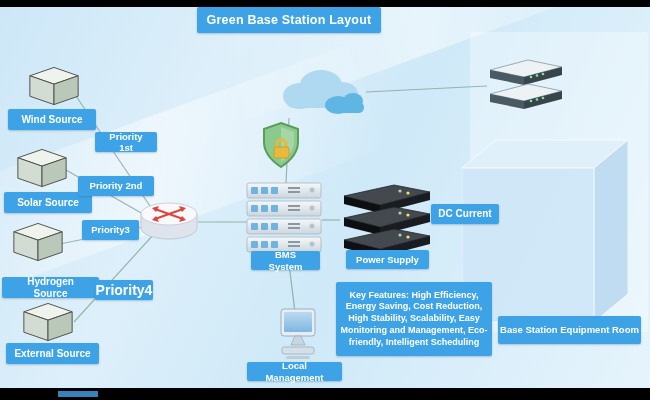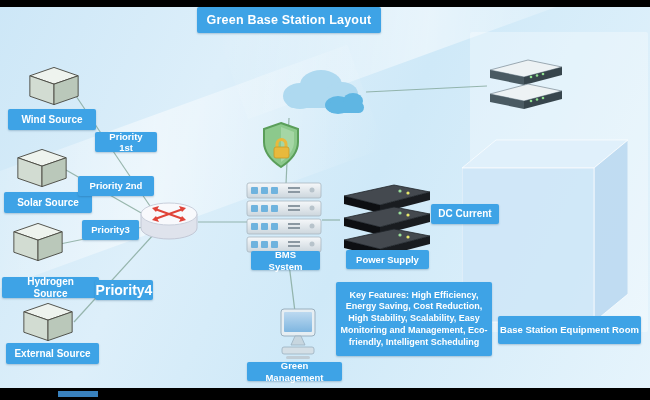--- a/index.html
+++ b/index.html
@@ -196,21 +196,21 @@
   <div class="lbl" style="left:78px;top:176px;width:76px;height:20px;font-size:9.5px;">Priority 2nd</div>
   <div class="lbl" style="left:82px;top:220px;width:57px;height:20px;font-size:9.5px;">Priority3</div>
   <div class="lbl" style="left:2px;top:261px;width:97px;height:21px;margin-top:16px;">Hydrogen Source</div>
   <div class="lbl" style="left:95px;top:280px;width:58px;height:20px;font-size:14px;">Priority4</div>
   <div class="lbl" style="left:6px;top:343px;width:93px;height:21px;">External Source</div>
 
   <div class="lbl" style="left:251px;top:251px;width:69px;height:19px;font-size:9.5px;">BMS System</div>
   <div class="lbl" style="left:346px;top:250px;width:83px;height:19px;font-size:9.5px;">Power Supply</div>
   <div class="lbl" style="left:431px;top:204px;width:68px;height:20px;font-size:10px;">DC Current</div>
   <div class="lbl" style="left:498px;top:316px;width:143px;height:28px;font-size:9.5px;white-space:nowrap;">Base Station Equipment Room</div>
-  <div class="lbl" style="left:247px;top:362px;width:95px;height:19px;font-size:9.5px;">Green Management</div>
+  <div class="lbl" style="left:247px;top:362px;width:95px;height:19px;font-size:9.5px;">Local Management</div>
 
   <div class="lbl" style="left:336px;top:282px;width:156px;height:74px;font-size:9px;padding:5px 4px;line-height:1.3;">Key Features: High Efficiency, Energy Saving, Cost Reduction, High Stability, Scalability, Easy Monitoring and Management, Eco-friendly, Intelligent Scheduling</div>
 
   <div class="bar" style="top:0;height:7px;"></div>
   <div class="bar" style="top:388px;height:12px;"></div>
   <div style="position:absolute;left:58px;top:391px;width:40px;height:6px;background:#3f8fd2;opacity:.9;"></div>
 
 </div>
 
 </body></html>

